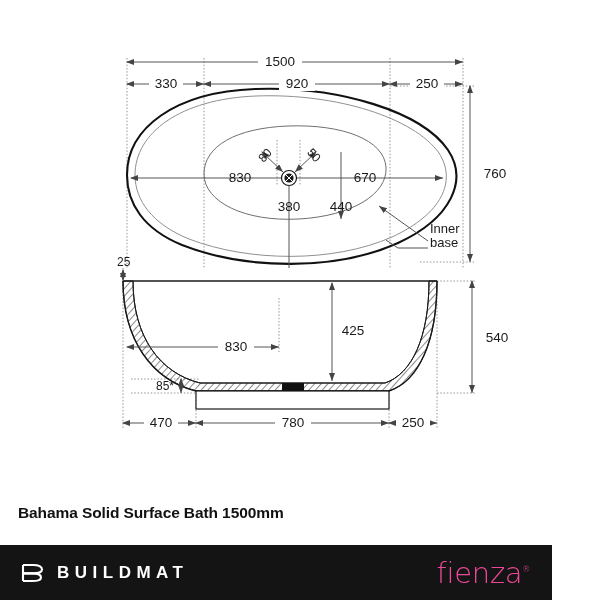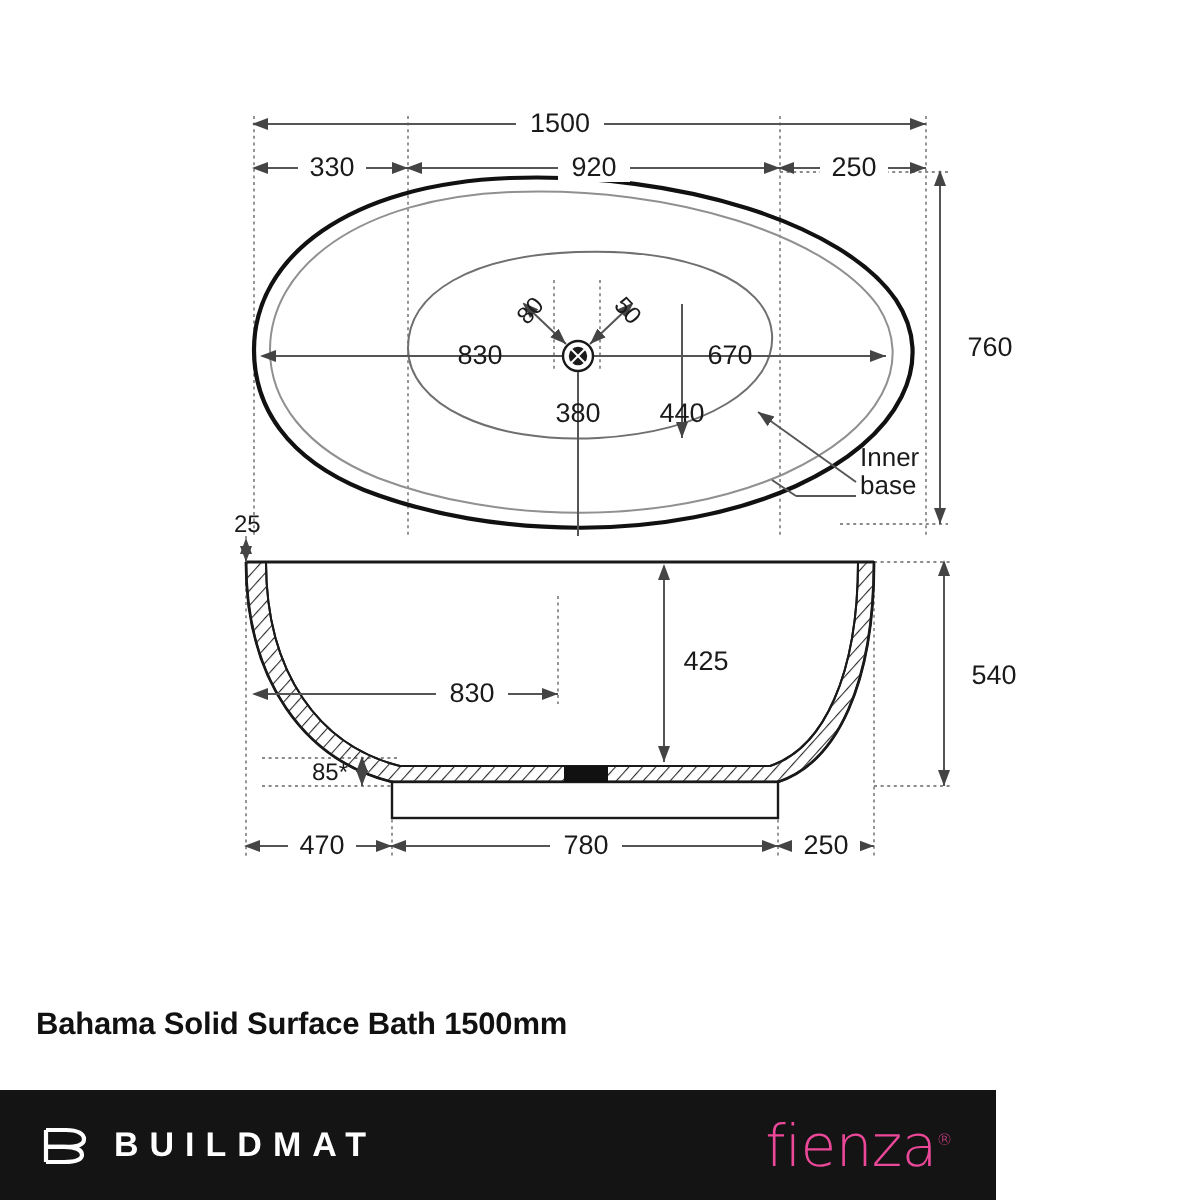--- a/index.html
+++ b/index.html
@@ -15,21 +15,21 @@
   .title-block{
     position:absolute;left:0;top:480px;width:600px;height:65px;
     display:flex;align-items:center;
   }
   .title-text{
     margin-left:18px;
     font-size:15.5px;font-weight:bold;color:#111;
     letter-spacing:-0.1px;
   }
   .footer{
-    position:absolute;left:0;top:545px;width:498px;height:55px;
+    position:absolute;left:0;top:545px;width:552px;height:55px;
     background:#141414;display:flex;align-items:center;
     justify-content:space-between;
   }
   .brand-left{display:flex;align-items:center;margin-left:20px;}
   .buildmat-word{
     color:#ffffff;font-size:17px;font-weight:bold;
     letter-spacing:5.5px;margin-left:11px;
   }
   .brand-right{
     margin-right:22px;color:#ec4899;

